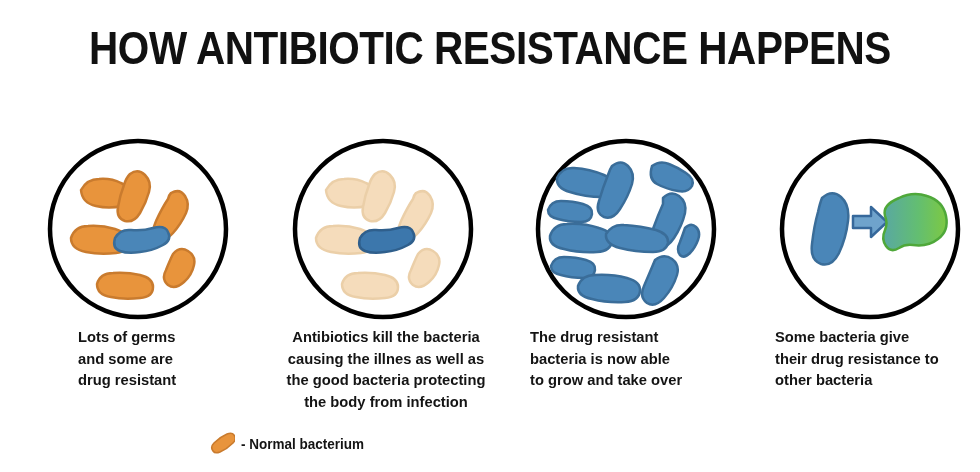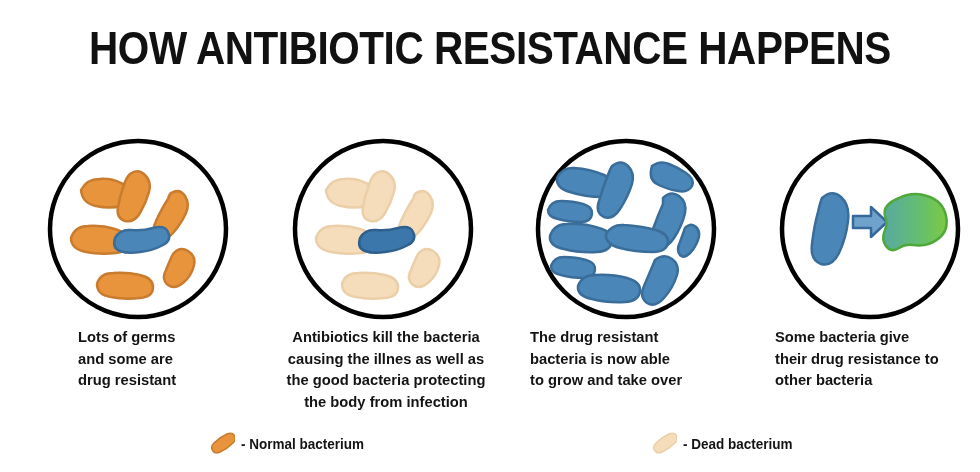--- a/index.html
+++ b/index.html
@@ -206,24 +206,16 @@
     <div class="legend-item l1">
       <span class="legend-swatch">
         <svg width="26" height="24" viewBox="0 0 26 24" xmlns="http://www.w3.org/2000/svg">
           <path d="M4 19 q-3 -4 1 -8 q6 -6 13 -9 q5 -2 7 1 q3 4 -1 8 q-6 6 -13 9 q-5 2 -7 -1 z" fill="#E8943C" stroke="#C97B2E" stroke-width="1.6" stroke-linejoin="round"></path>
         </svg>
       </span>
       <span class="legend-label">- Normal bacterium</span>
     </div>
 
 
-    <div class="legend-item l3">
-      <span class="legend-swatch">
-        <svg width="26" height="24" viewBox="0 0 26 24" xmlns="http://www.w3.org/2000/svg">
-          <path d="M4 19 q-3 -4 1 -8 q6 -6 13 -9 q5 -2 7 1 q3 4 -1 8 q-6 6 -13 9 q-5 2 -7 -1 z" fill="#F5DCBB" stroke="#EBCFA8" stroke-width="1.6" stroke-linejoin="round"></path>
-        </svg>
-      </span>
-      <span class="legend-label">- Dead bacterium</span>
-    </div>
 
   </div>
 
 </div>
 
 </body></html>

